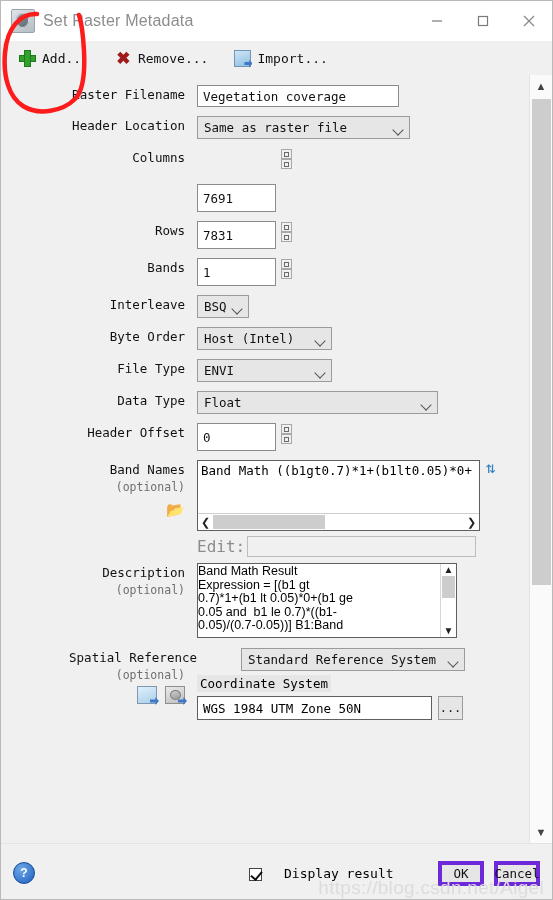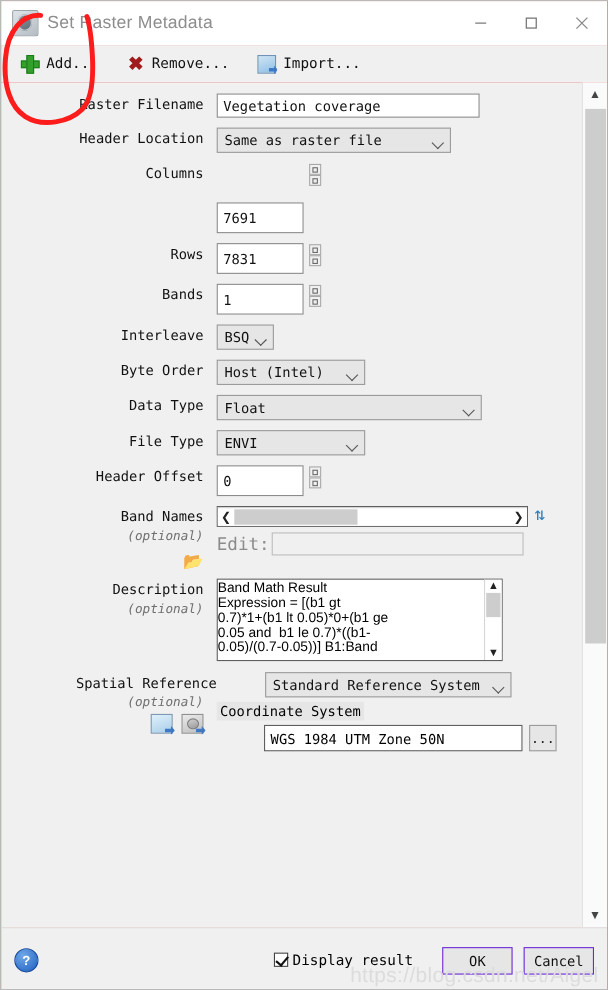--- a/index.html
+++ b/index.html
@@ -3,21 +3,21 @@
 <meta charset="utf-8">
 <style>
   html,body{margin:0;padding:0;}
   body{
     width:553px;height:900px;overflow:hidden;
     background:#f0f0f0;
     font-family:"DejaVu Sans Mono","Liberation Mono",monospace;
     font-size:12px;color:#000;
     -webkit-font-smoothing:none;
   }
-  .window{position:relative;width:553px;height:900px;background:#ef4444;
+  .window{position:relative;width:553px;height:900px;background:#84cc16;
           border:1px solid #b9b9b9;box-sizing:border-box;overflow:hidden;}
 
   
   .titlebar{position:relative;height:40px;background:#ffffff;display:flex;align-items:center;}
   .title-icon{width:22px;height:22px;margin-left:10px;margin-right:8px;position:relative;flex:none;
     background:linear-gradient(145deg,#dfe4e8,#b4bdc4);border:1px solid #9aa3a9;border-radius:2px;}
   .title-icon:after{content:"";position:absolute;left:4px;top:3px;width:13px;height:15px;border-radius:50%/45%;
     background:linear-gradient(150deg,#8d99a3,#5d6a74);box-shadow:inset 0 0 0 1px #cdd4d9;}
   .title-text{font-family:"Liberation Sans",sans-serif;font-size:16px;color:#8d8d8d;letter-spacing:.2px;}
   .win-controls{position:absolute;right:0;top:0;height:40px;display:flex;align-items:center;}
@@ -37,21 +37,21 @@
   .ic-img:after{content:"";position:absolute;right:-2px;bottom:-2px;width:8px;height:8px;background:#3f79c4;
     clip-path:polygon(0 30%,60% 30%,60% 0,100% 50%,60% 100%,60% 70%,0 70%);}
 
   
   .bodyarea{position:relative;height:calc(900px - 40px - 34px - 58px);background:#f0f0f0;}
   .form{position:absolute;left:0;top:0;right:22px;bottom:0;padding-top:10px;box-sizing:border-box;}
 
   .row{display:flex;align-items:flex-start;margin-bottom:9px;}
   .lbl{width:196px;text-align:right;padding-right:12px;box-sizing:border-box;font-size:12.5px;
        font-family:"DejaVu Sans Mono",monospace;line-height:20px;color:#111;flex:none;}
-  .lbl .opt{display:block;font-style:italic;font-size:11.5px;color:#6f6f6f;line-height:14px;}
+  .lbl .opt{display:block;font-size:11.5px;color:#6f6f6f;line-height:14px;}
   .ctl{display:flex;align-items:flex-start;}
 
   .txt{height:22px;line-height:22px;background:#fff;border:1px solid #8b8b8b;box-sizing:border-box;
        padding:0 5px;font-family:"DejaVu Sans Mono",monospace;font-size:12.5px;color:#111;}
   .sel{height:23px;line-height:21px;background:#e6e6e6;border:1px solid #9b9b9b;box-sizing:border-box;
        padding:0 22px 0 6px;position:relative;font-family:"DejaVu Sans Mono",monospace;font-size:12.5px;color:#111;}
   .sel:after{content:"";position:absolute;right:7px;top:9px;width:7px;height:7px;border-left:1.6px solid #555;
     border-bottom:1.6px solid #555;transform:rotate(-45deg);}
 
   .spin{display:flex;flex-direction:column;margin-left:5px;margin-top:1px;}
@@ -86,47 +86,47 @@
   .sr-icons{display:flex;gap:8px;justify-content:flex-end;padding-right:12px;margin-top:4px;}
   .sr-ic{width:20px;height:18px;position:relative;border:1px solid #7f98b0;box-sizing:border-box;
          background:linear-gradient(160deg,#dff0fb,#a9cfe9);}
   .sr-ic:after{content:"";position:absolute;right:-3px;bottom:-2px;width:9px;height:8px;background:#3f79c4;
     clip-path:polygon(0 30%,60% 30%,60% 0,100% 50%,60% 100%,60% 70%,0 70%);}
   .sr-ic2{background:linear-gradient(160deg,#eaeaea,#bfbfbf);border-color:#8f8f8f;}
   .sr-ic2:before{content:"";position:absolute;left:4px;top:3px;width:11px;height:10px;border-radius:50%;
     background:linear-gradient(160deg,#cfcfcf,#9a9a9a);border:1px solid #7d7d7d;box-sizing:border-box;}
   .cs-lbl{background:#e6e6e6;display:inline-block;padding:1px 3px;font-size:12.5px;
           font-family:"DejaVu Sans Mono",monospace;margin:4px 0 4px 0;}
-  .cs-row{display:flex;align-items:center;margin-left:43px;}
+  .cs-row{display:flex;align-items:center;}
   .cs-inp{width:235px;height:24px;line-height:24px;background:#fff;border:1px solid #5f5f5f;box-sizing:border-box;
           padding:0 5px;font-family:"DejaVu Sans Mono",monospace;font-size:12.5px;}
   .cs-btn{width:25px;height:24px;margin-left:6px;background:#e6e6e6;border:1px solid #9b9b9b;box-sizing:border-box;
           display:flex;align-items:center;justify-content:center;font-size:12px;color:#222;
           font-family:"DejaVu Sans Mono",monospace;}
 
   
   .vscroll{position:absolute;right:0;top:0;width:22px;bottom:0;background:#fafafa;border-left:1px solid #e2e2e2;}
   .vscroll .sarr{width:22px;height:22px;display:flex;align-items:center;justify-content:center;font-size:11px;color:#444;
     font-family:"Liberation Sans",sans-serif;}
   .vscroll .sarr.bottom{position:absolute;bottom:0;left:0;}
   .vscroll .sthumb{position:absolute;left:2px;top:24px;width:19px;height:486px;background:#cdcdcd;}
 
   
   .footer{height:58px;background:#f0f0f0;border-top:1px solid #e3e3e3;position:relative;display:flex;align-items:center;}
   .help{width:20px;height:20px;border-radius:50%;margin-left:12px;
         background:radial-gradient(circle at 35% 30%,#6fa8e8,#1d5fc0);color:#fff;font-size:12px;font-weight:bold;
         display:flex;align-items:center;justify-content:center;font-family:"Liberation Sans",sans-serif;
         border:1px solid #16499a;}
-  .chk-wrap{position:absolute;left:248px;display:flex;align-items:flex-start;gap:4px;}
+  .chk-wrap{position:absolute;left:248px;display:flex;align-items:flex-end;gap:22px;}
   .chk{width:13px;height:13px;border:1px solid #444;background:#fff;position:relative;box-sizing:border-box;}
   .chk:after{content:"";position:absolute;left:3px;top:0px;width:5px;height:9px;border-right:2px solid #111;
     border-bottom:2px solid #111;transform:rotate(40deg);}
   .chk-lbl{font-size:13px;font-family:"DejaVu Sans Mono",monospace;}
   .btns{position:absolute;right:12px;display:flex;gap:10px;}
-  .btn{width:64px;height:25px;background:#e6e6e6;border:1px solid #6d28d9;box-sizing:border-box;
+  .btn{width:46px;height:25px;background:#e6e6e6;border:4px solid #6d28d9;box-sizing:border-box;
        display:flex;align-items:center;justify-content:center;font-size:12.5px;
        font-family:"DejaVu Sans Mono",monospace;color:#111;}
   .watermark{position:absolute;right:8px;bottom:3px;color:#dcdcdc;font-size:19px;
              font-family:"Liberation Sans",sans-serif;letter-spacing:.3px;pointer-events:none;}
 
   
   .annot{position:absolute;left:0;top:10px;width:110px;height:105px;pointer-events:none;}
 </style>
 </head>
 <body>
@@ -170,21 +170,21 @@
       <span>Import...</span>
     </div>
   </div>
 
   <div class="bodyarea">
     <div class="form">
 
       <div class="row">
         <div class="lbl">Raster Filename</div>
         <div class="ctl">
-          <div class="txt" style="width:239px;">Vegetation coverage</div>
+          <div class="txt" style="width:202px;">Vegetation coverage</div>
         </div>
       </div>
 
       <div class="row">
         <div class="lbl">Header Location</div>
         <div class="ctl">
           <div class="sel" style="width:213px;">Same as raster file</div>
         </div>
       </div>
 
@@ -241,30 +241,30 @@
       </div>
 
       <div class="row">
         <div class="lbl">Byte Order</div>
         <div class="ctl">
           <div class="sel" style="width:135px;">Host (Intel)</div>
         </div>
       </div>
 
       <div class="row">
+        <div class="lbl">File Type</div>
+        <div class="ctl">
+          <div class="sel" style="width:135px;">ENVI</div>
+        </div>
+      </div>
+
+      <div class="row">
         <div class="lbl">Data Type</div>
         <div class="ctl">
           <div class="sel" style="width:241px;">Float</div>
-        </div>
-      </div>
-
-      <div class="row">
-        <div class="lbl">File Type</div>
-        <div class="ctl">
-          <div class="sel" style="width:135px;">ENVI</div>
         </div>
       </div>
 
       <div class="row">
         <div class="lbl">Header Offset</div>
         <div class="ctl">
           <div class="txt" style="width:79px;height:28px;line-height:28px;">0</div>
           <div class="spin">
             <span>
                 <i></i>
@@ -278,20 +278,21 @@
 
       <div class="row" style="margin-bottom:6px;">
         <div class="lbl">
           <span>Band Names</span>
           <span class="opt">(optional)</span>
           <span style="display:block;margin-top:6px;font-size:15px;">📂</span>
         </div>
         <div class="ctl" style="flex-direction:column;">
           <div style="display:flex;align-items:flex-start;">
             <div class="bn-box">
+              <div class="bn-text">Band Math ((b1gt0.7)*1+(b1lt0.05)*0+</div>
               <div class="hbar">
                 <div class="arr">❮</div>
                 <div class="trough">
                   <div class="thumb"></div>
                 </div>
                 <div class="arr">❯</div>
               </div>
             </div>
             <div class="refresh">⇅</div>
           </div>

